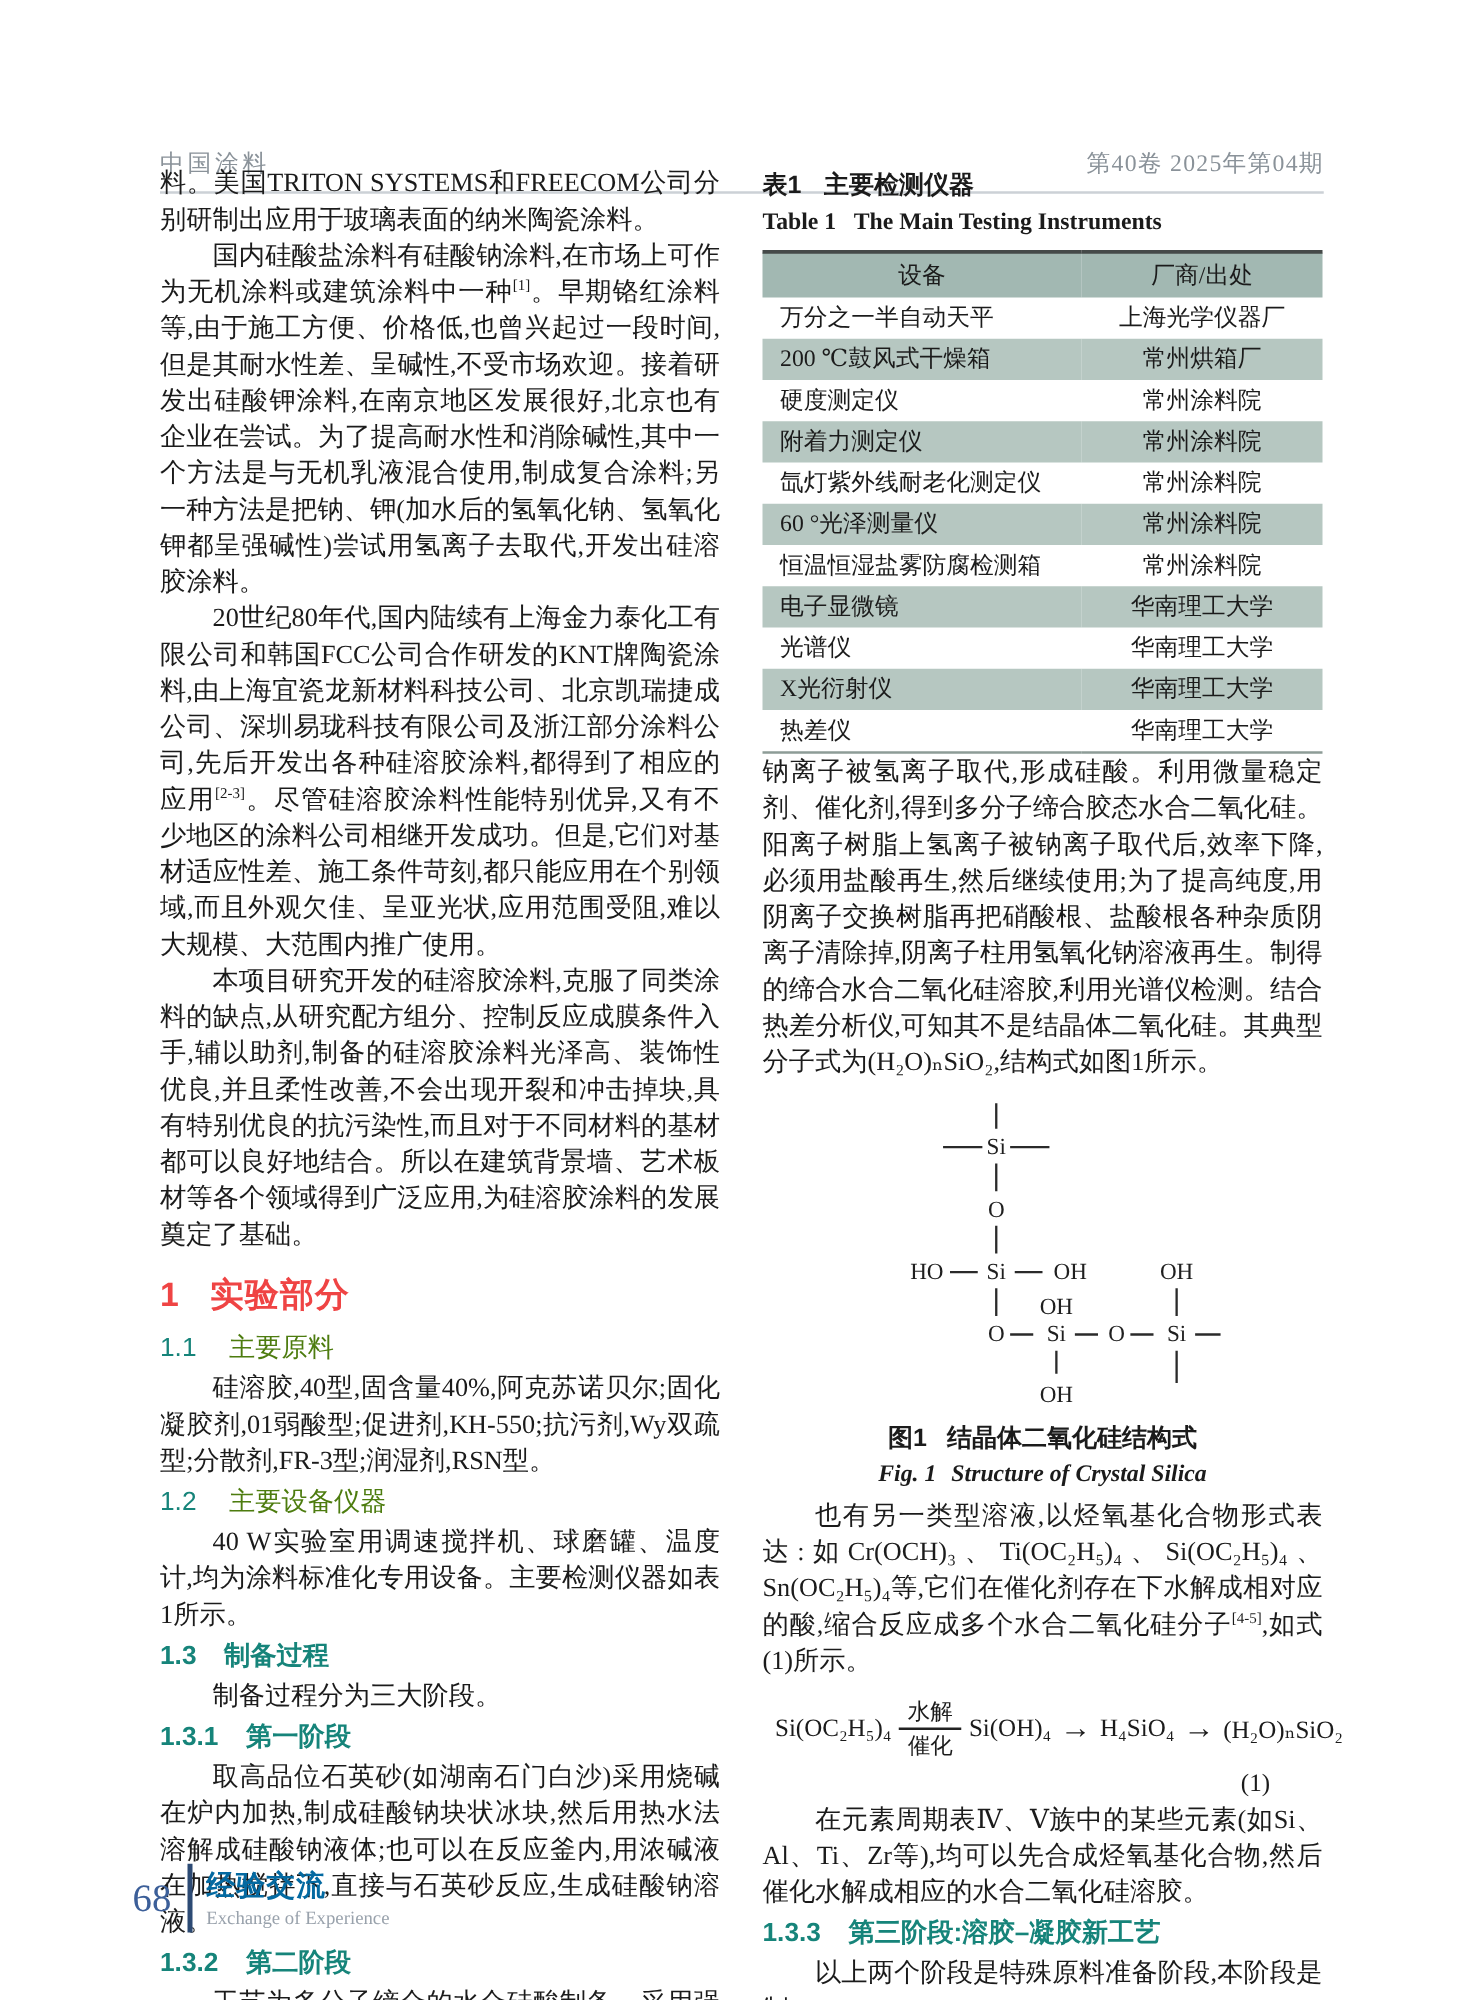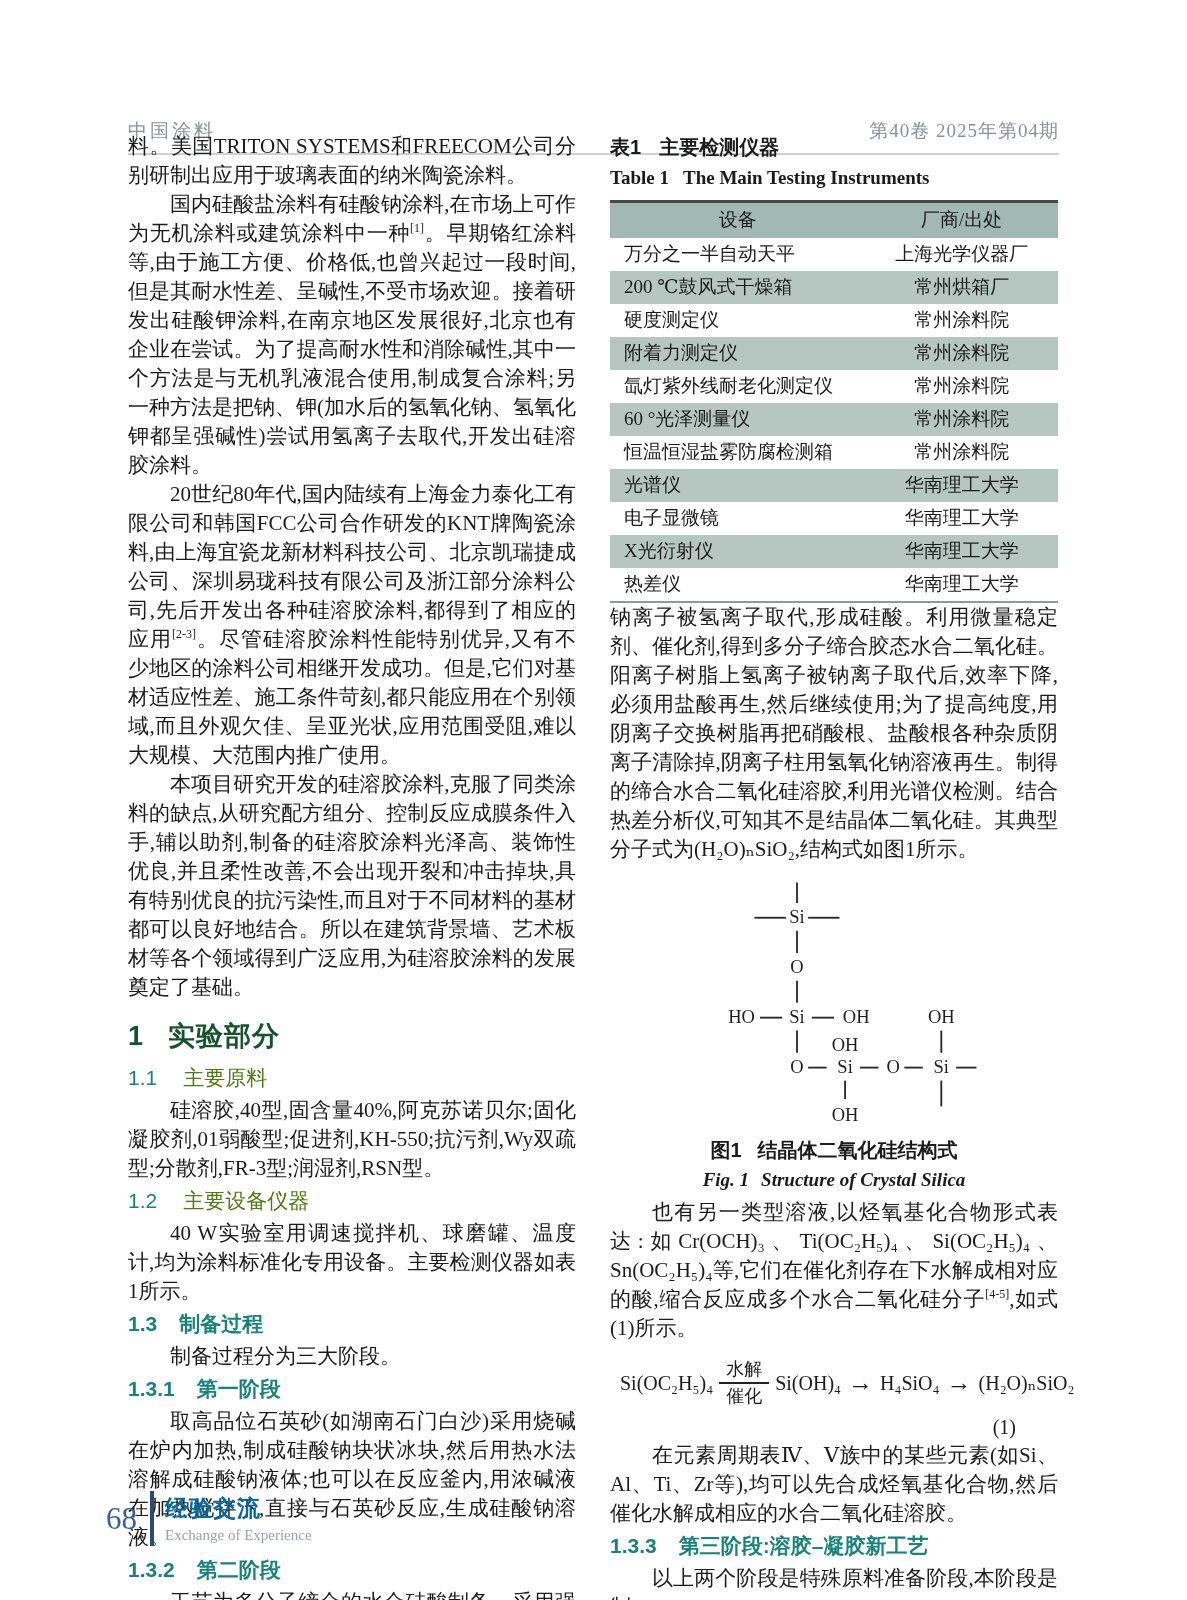--- a/index.html
+++ b/index.html
@@ -15,21 +15,21 @@
     padding-bottom:9px; border-bottom:2px solid #ccd1d6;margin-top:36px;
   }
   .page-header .issue { letter-spacing:1px; }
   .columns { position:absolute; left:128px; top:132px; width:931px; display:flex; gap:34px; }
   .col { width:448px; }
   p.body { font-size:21px; line-height:29px; text-align:justify; margin:0; }
   p.indent { text-indent:2em; }
   sup { font-size:12px; vertical-align:super; line-height:0; }
 
   h2.sec1 {
-    font-family:"Liberation Sans","DejaVu Sans",sans-serif; color:#14532d;
+    font-family:"Liberation Sans","DejaVu Sans",sans-serif; color:#ef4444;
     font-size:27px; font-weight:bold; margin:16px 0 10px; letter-spacing:1px;
   }
   h2.sec1 .num { margin-right:24px; }
   h3.sec2, h3.sec3 { font-size:21px; margin:4px 0; font-weight:normal; }
   h3 .num {
     color:#16847a; font-family:"Liberation Sans","DejaVu Sans",sans-serif;
     margin-right:26px;
   }
   h3.sec2 .ttl { color:#4d7c0f; font-family:"Liberation Sans","DejaVu Sans",sans-serif; }
   h3.sec3 { color:#16847a; font-family:"Liberation Sans","DejaVu Sans",sans-serif; font-weight:bold; }
@@ -158,25 +158,25 @@
             </tr>
           <tr>
               <td>60 °光泽测量仪</td>
               <td>常州涂料院</td>
             </tr>
           <tr>
               <td>恒温恒湿盐雾防腐检测箱</td>
               <td>常州涂料院</td>
             </tr>
           <tr>
+              <td>电子显微镜</td>
+              <td>华南理工大学</td>
+            </tr>
+          <tr>
               <td>光谱仪</td>
-              <td>华南理工大学</td>
-            </tr>
-          <tr>
-              <td>电子显微镜</td>
               <td>华南理工大学</td>
             </tr>
           <tr>
               <td>X光衍射仪</td>
               <td>华南理工大学</td>
             </tr>
           <tr>
               <td>热差仪</td>
               <td>华南理工大学</td>
             </tr>

